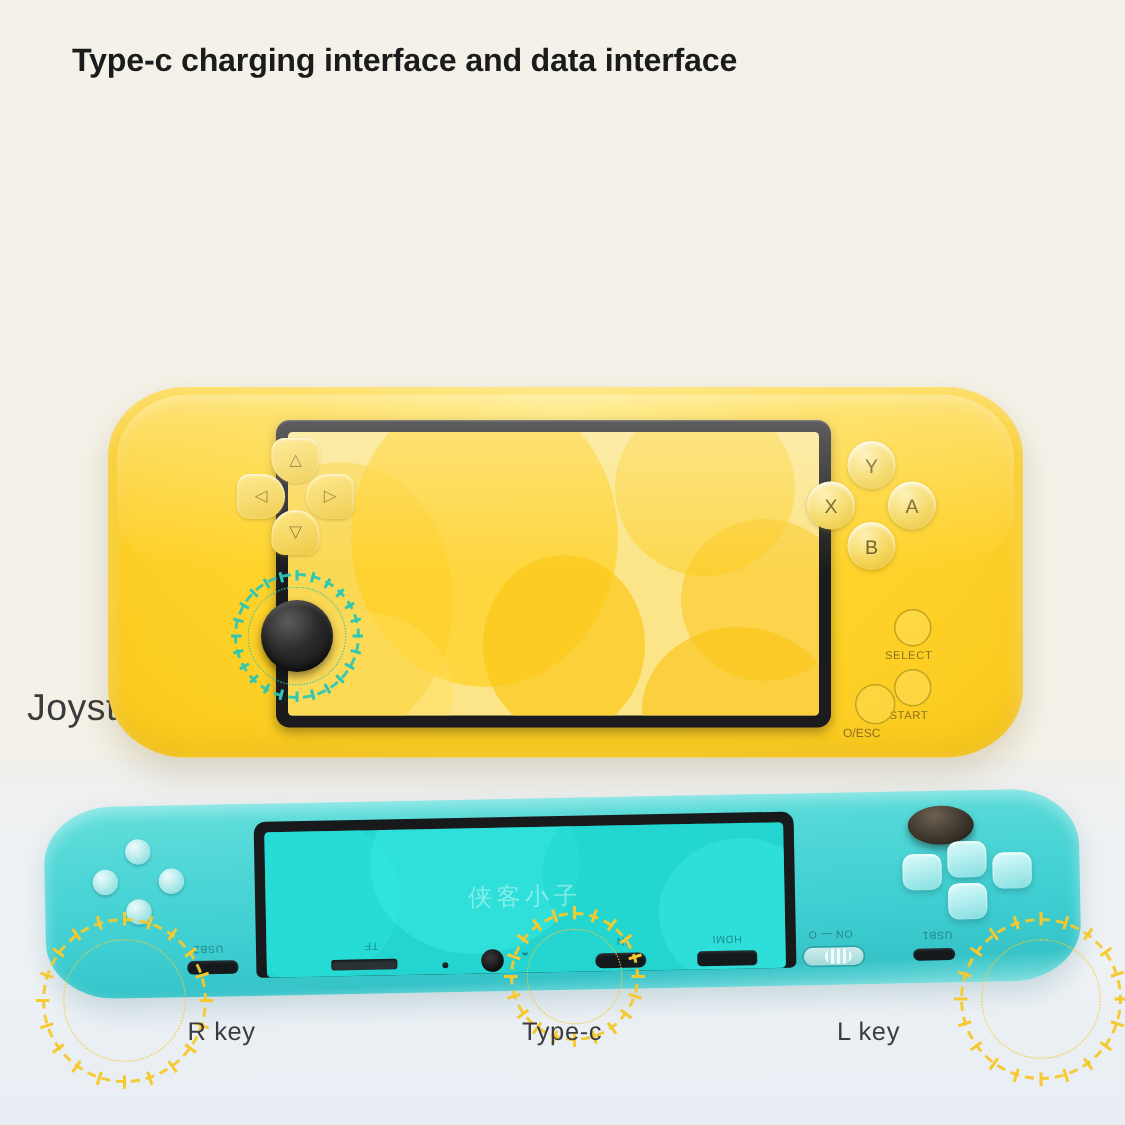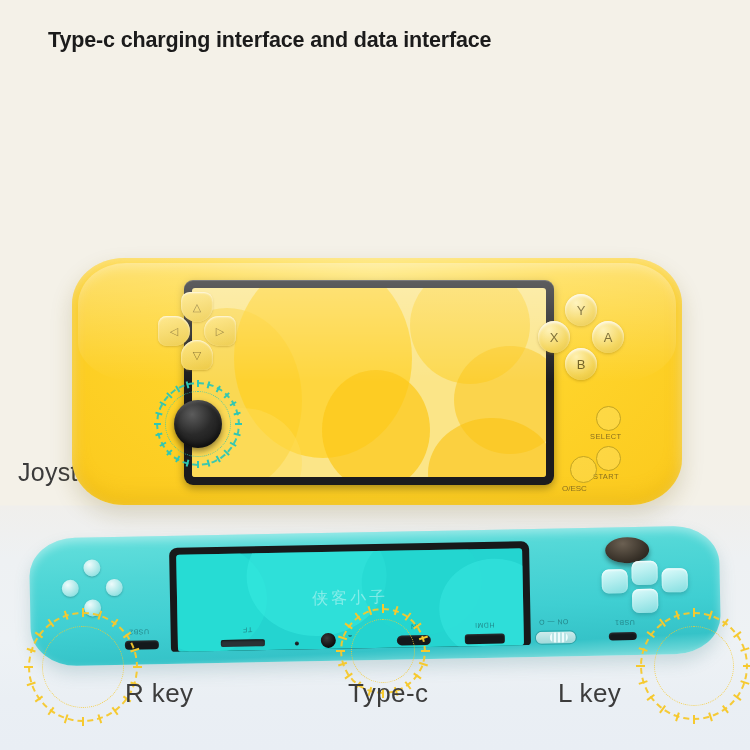--- a/index.html
+++ b/index.html
@@ -221,21 +221,21 @@
 
   
   .burst { position: absolute; border-radius: 50%; }
   .burst .ring-out { position: absolute; inset: 0; border-radius: 50%;
                      border: 2px dashed #f6c92e; opacity: 0.95; }
   .burst .ring-in  { position: absolute; left: 13%; top: 13%; right: 13%; bottom: 13%;
                      border-radius: 50%; border: 1.5px dotted #f6c92e; opacity: 0.85; }
   .burst .tick { position: absolute; width: 2px; height: 9px; background: #f6c92e; }
 
   
-  .botcap { position: absolute; font-size: 26px; color: #3c3c3c; letter-spacing: 0.4px; }
+  .botcap { position: absolute; font-size: 17px; color: #3c3c3c; letter-spacing: 0.4px; }
 </style>
 </head>
 <body>
 
 <div id="page">
 
   <div id="textblock">
     <div class="headline">
       <div>Type-c charging interface and data interface</div>
     </div>

